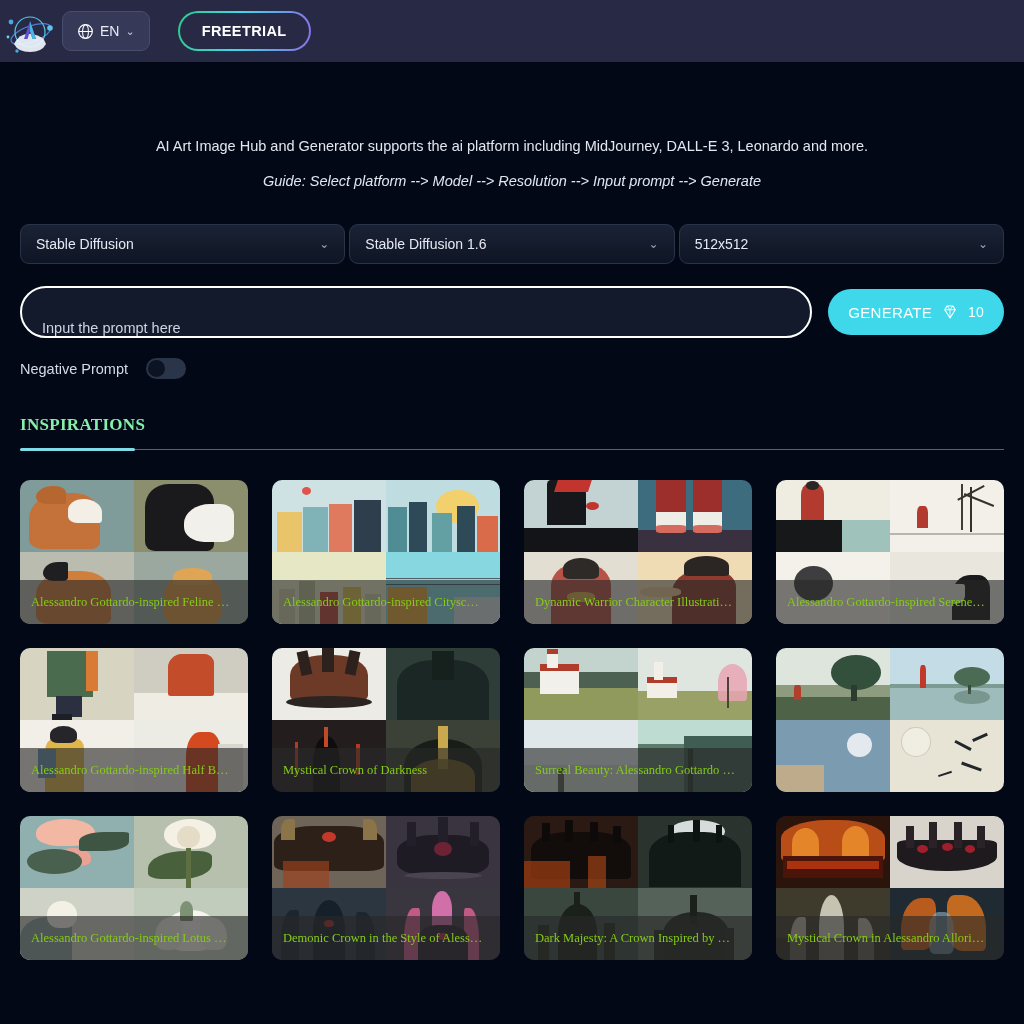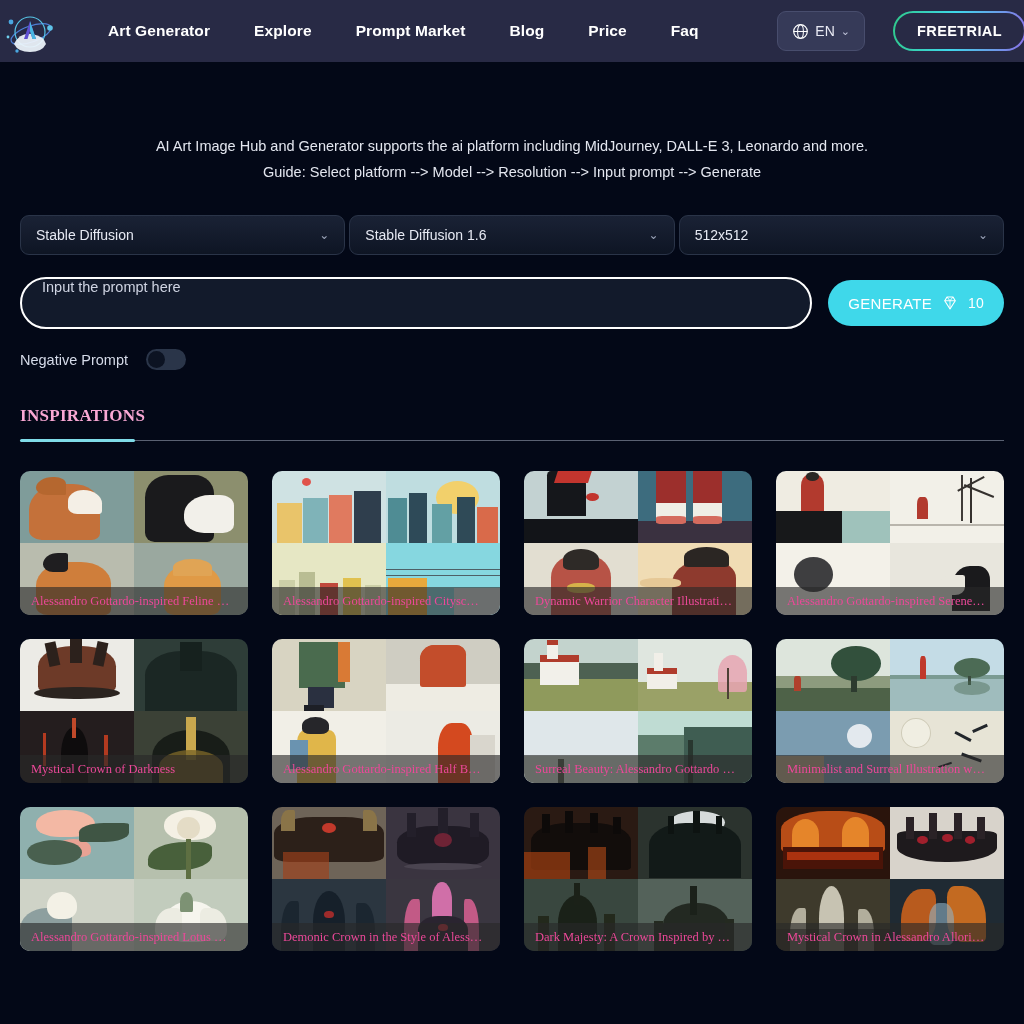--- a/index.html
+++ b/index.html
@@ -89,23 +89,24 @@
     color: #2fd8ee;
     letter-spacing: -.2px;
     line-height: 1.25;
   }
   .hero-sub {
     margin-top: 44px;
     font-size: 14.5px;
     color: #e3e6ef;
   }
   .hero-guide {
-    margin-top: 10px;
+    margin-top: 19px;
     font-size: 14.5px;
     color: #e3e6ef;
+    font-style: italic;
   }
 
   
   .wrap { padding: 0 20px; }
 
   .selects {
     display: flex;
     gap: 4px;
     margin-top: 35px;
   }
@@ -129,21 +130,21 @@
     gap: 16px;
     margin-top: 22px;
   }
   .prompt-box {
     flex: 1 1 auto;
     height: 52px;
     background: #121a2b;
     border: 2px solid #ffffff;
     border-radius: 26px;
     display: flex;
-    align-items: flex-start;
+    align-items: flex-end;
     padding: 0 20px;
     cursor: text;
   }
   .prompt-ph { font-size: 14.5px; color: #cfd4e2; }
 
   .gen-btn {
     width: 176px;
     height: 46px;
     border-radius: 23px;
     background: #3fd8ea;
@@ -178,21 +179,21 @@
     border-radius: 50%;
     background: #0c1322;
   }
 
   
   .tabs { margin-top: 36px; position: relative; }
   .tab-label {
     font-family: "Liberation Serif", serif;
     font-size: 17px;
     font-weight: bold;
-    color: #f9a8d4;
+    color: #86efac;
     letter-spacing: .3px;
     display: inline-block;
     padding-bottom: 14px;
     cursor: pointer;
   }
   .tab-underline-track {
     height: 1px;
     background: #5a6172;
     width: 100%;
     position: relative;
@@ -225,28 +226,28 @@
     position: absolute;
     inset: 0;
     display: grid;
     grid-template-columns: 1fr 1fr;
     grid-template-rows: 1fr 1fr;
   }
   .quad { width: 100%; height: 100%; position: relative; overflow: hidden; }
   .card-caption {
     position: absolute;
     left: 0; right: 0; bottom: 0;
-    height: 28px;
+    height: 44px;
     background: rgba(40,40,40,0.62);
     display: flex;
     align-items: center;
     padding: 0 11px;
     font-family: "Liberation Serif", serif;
     font-size: 12.5px;
-    color: #ec4899;
+    color: #84cc16;
     white-space: nowrap;
     overflow: hidden;
   }
   .ob { position:absolute; }
 </style>
 </head>
 <body>
 
 <div class="header">
   <div class="logo-wrap">
@@ -256,28 +257,20 @@
       <path d="M10 40 q6 -12 18 -10 q12 2 14 10 q-4 8 -16 8 q-12 0 -16 -8z" fill="#eef4fb" opacity="0.93"></path>
       <path d="M20 35 L26 17 L32 35 L28.5 35 L26 27 L23.5 35 Z" fill="#5e4fd0"></path>
       <path d="M26 17 L32 35 L28.5 35 L26 27 Z" fill="#48b6e0"></path>
       <circle cx="7" cy="18" r="2.4" fill="#4aa7e0"></circle>
       <circle cx="46" cy="24" r="2.8" fill="#5ec3e8"></circle>
       <circle cx="13" cy="47" r="1.7" fill="#4aa7e0"></circle>
       <circle cx="4" cy="33" r="1.4" fill="#6fd0ef"></circle>
     </svg>
   </div>
 
-  <div class="nav">
-    <div class="nav-item">Art Generator</div>
-    <div class="nav-item">Explore</div>
-    <div class="nav-item">Prompt Market</div>
-    <div class="nav-item">Blog</div>
-    <div class="nav-item">Price</div>
-    <div class="nav-item">Faq</div>
-  </div>
 
   <div class="lang-box">
     <svg width="17" height="17" viewBox="0 0 20 20">
       <circle cx="10" cy="10" r="8" fill="none" stroke="#ffffff" stroke-width="1.4"></circle>
       <ellipse cx="10" cy="10" rx="3.4" ry="8" fill="none" stroke="#ffffff" stroke-width="1.2"></ellipse>
       <line x1="2" y1="10" x2="18" y2="10" stroke="#ffffff" stroke-width="1.2"></line>
     </svg>
     <span class="lang-label">EN</span>
     <span class="chev-sm">⌄</span>
   </div>
@@ -449,20 +442,47 @@
         <div class="quad" style="background:#e8e6dd">
           <div class="ob" style="left:54%;top:32%;width:34%;height:62%;background:#1a1a1c;border-radius:46% 30% 0 0"></div>
           <div class="ob" style="left:44%;top:44%;width:22%;height:28%;background:#e8e6dd;border-radius:50% 10% 40% 40%"></div>
         </div>
       </div>
       <div class="card-caption">Alessandro Gottardo-inspired Serene…</div>
     </div>
 
     <div class="card">
       <div class="quadgrid">
+        <div class="quad" style="background:#d8d4c2">
+          <div class="ob" style="left:24%;top:4%;width:40%;height:64%;background:#4a6b4e"></div>
+          <div class="ob" style="left:58%;top:4%;width:10%;height:56%;background:#d97a35"></div>
+          <div class="ob" style="left:32%;top:66%;width:22%;height:30%;background:#2a3040"></div>
+          <div class="ob" style="left:28%;top:92%;width:18%;height:8%;background:#1d1f26"></div>
+        </div>
+        <div class="quad" style="background:#cfcdc2">
+          <div class="ob" style="left:30%;top:8%;width:40%;height:66%;background:#c34d2b;border-radius:32% 22% 6% 6%"></div>
+          <div class="ob" style="left:38%;top:72%;width:18%;height:16%;background:#2e2b28"></div>
+          <div class="ob" style="left:0;top:62%;width:100%;height:38%;background:#eeece3"></div>
+          <div class="ob" style="left:30%;top:8%;width:40%;height:58%;background:#c34d2b;border-radius:32% 22% 6% 6%"></div>
+        </div>
+        <div class="quad" style="background:#f1efe7">
+          <div class="ob" style="left:22%;top:26%;width:34%;height:74%;background:#e0b64a;border-radius:22% 18% 0 0"></div>
+          <div class="ob" style="left:26%;top:8%;width:24%;height:24%;background:#26262a;border-radius:50% 50% 30% 30%"></div>
+          <div class="ob" style="left:16%;top:40%;width:16%;height:40%;background:#6a93b0"></div>
+        </div>
+        <div class="quad" style="background:#ecebe4">
+          <div class="ob" style="left:46%;top:16%;width:30%;height:84%;background:#d4491f;border-radius:40% 34% 0 0"></div>
+          <div class="ob" style="left:74%;top:34%;width:22%;height:66%;background:#d9d6cd"></div>
+        </div>
+      </div>
+      <div class="card-caption">Alessandro Gottardo-inspired Half B…</div>
+    </div>
+
+    <div class="card">
+      <div class="quadgrid">
         <div class="quad" style="background:#ecebe6">
           <div class="ob" style="left:16%;top:10%;width:68%;height:64%;background:#6d3a28;border-radius:44% 44% 12% 12%"></div>
           <div class="ob" style="left:24%;top:4%;width:10%;height:34%;background:#2c211c;transform:rotate(-12deg)"></div>
           <div class="ob" style="left:66%;top:4%;width:10%;height:34%;background:#2c211c;transform:rotate(12deg)"></div>
           <div class="ob" style="left:44%;top:0;width:10%;height:34%;background:#2c211c"></div>
           <div class="ob" style="left:12%;top:66%;width:76%;height:18%;background:#2b2420;border-radius:50%"></div>
         </div>
         <div class="quad" style="background:#2e3d38">
           <div class="ob" style="left:10%;top:16%;width:80%;height:84%;background:#1b2724;border-radius:40% 40% 0 0"></div>
           <div class="ob" style="left:40%;top:4%;width:20%;height:40%;background:#16211e"></div>
@@ -473,47 +493,20 @@
           <div class="ob" style="left:74%;top:34%;width:3%;height:42%;background:#b33a20"></div>
           <div class="ob" style="left:46%;top:10%;width:3%;height:28%;background:#c0492a"></div>
         </div>
         <div class="quad" style="background:#3b4136">
           <div class="ob" style="left:16%;top:26%;width:68%;height:74%;background:#181d18;border-radius:50% 50% 0 0"></div>
           <div class="ob" style="left:46%;top:8%;width:8%;height:60%;background:#c9a84e"></div>
           <div class="ob" style="left:22%;top:54%;width:56%;height:46%;background:#7a6528;border-radius:50% 50% 0 0;opacity:.8"></div>
         </div>
       </div>
       <div class="card-caption">Mystical Crown of Darkness</div>
-    </div>
-
-    <div class="card">
-      <div class="quadgrid">
-        <div class="quad" style="background:#d8d4c2">
-          <div class="ob" style="left:24%;top:4%;width:40%;height:64%;background:#4a6b4e"></div>
-          <div class="ob" style="left:58%;top:4%;width:10%;height:56%;background:#d97a35"></div>
-          <div class="ob" style="left:32%;top:66%;width:22%;height:30%;background:#2a3040"></div>
-          <div class="ob" style="left:28%;top:92%;width:18%;height:8%;background:#1d1f26"></div>
-        </div>
-        <div class="quad" style="background:#cfcdc2">
-          <div class="ob" style="left:30%;top:8%;width:40%;height:66%;background:#c34d2b;border-radius:32% 22% 6% 6%"></div>
-          <div class="ob" style="left:38%;top:72%;width:18%;height:16%;background:#2e2b28"></div>
-          <div class="ob" style="left:0;top:62%;width:100%;height:38%;background:#eeece3"></div>
-          <div class="ob" style="left:30%;top:8%;width:40%;height:58%;background:#c34d2b;border-radius:32% 22% 6% 6%"></div>
-        </div>
-        <div class="quad" style="background:#f1efe7">
-          <div class="ob" style="left:22%;top:26%;width:34%;height:74%;background:#e0b64a;border-radius:22% 18% 0 0"></div>
-          <div class="ob" style="left:26%;top:8%;width:24%;height:24%;background:#26262a;border-radius:50% 50% 30% 30%"></div>
-          <div class="ob" style="left:16%;top:40%;width:16%;height:40%;background:#6a93b0"></div>
-        </div>
-        <div class="quad" style="background:#ecebe4">
-          <div class="ob" style="left:46%;top:16%;width:30%;height:84%;background:#d4491f;border-radius:40% 34% 0 0"></div>
-          <div class="ob" style="left:74%;top:34%;width:22%;height:66%;background:#d9d6cd"></div>
-        </div>
-      </div>
-      <div class="card-caption">Alessandro Gottardo-inspired Half B…</div>
     </div>
 
     <div class="card">
       <div class="quadgrid">
         <div class="quad" style="background:#c3d3cd">
           <div class="ob" style="left:0;top:34%;width:100%;height:26%;background:#4d6152"></div>
           <div class="ob" style="left:0;top:56%;width:100%;height:44%;background:#8f9a5c"></div>
           <div class="ob" style="left:14%;top:22%;width:34%;height:42%;background:#f2f0ea"></div>
           <div class="ob" style="left:14%;top:22%;width:34%;height:10%;background:#b03c2c"></div>
           <div class="ob" style="left:20%;top:6%;width:10%;height:22%;background:#f2f0ea"></div>
@@ -562,21 +555,20 @@
           <div class="ob" style="left:62%;top:18%;width:22%;height:34%;background:#e3e9ee;border-radius:50%"></div>
         </div>
         <div class="quad" style="background:#e7e4d6">
           <div class="ob" style="left:10%;top:10%;width:26%;height:42%;background:#f0eee2;border-radius:50%;border:1px solid #cfcbb8"></div>
           <div class="ob" style="left:56%;top:34%;width:16%;height:3px;background:#22262b;transform:rotate(28deg)"></div>
           <div class="ob" style="left:72%;top:22%;width:14%;height:3px;background:#22262b;transform:rotate(-24deg)"></div>
           <div class="ob" style="left:62%;top:62%;width:18%;height:3px;background:#22262b;transform:rotate(20deg)"></div>
           <div class="ob" style="left:42%;top:74%;width:12%;height:2px;background:#22262b;transform:rotate(-18deg)"></div>
         </div>
       </div>
-      <div class="card-caption">Minimalist and Surreal Illustration w…</div>
     </div>
 
     <div class="card">
       <div class="quadgrid">
         <div class="quad" style="background:#8fb0ae">
           <div class="ob" style="left:14%;top:4%;width:52%;height:38%;background:#f3b8a4;border-radius:50% 50% 40% 40%"></div>
           <div class="ob" style="left:32%;top:44%;width:30%;height:26%;background:#e9a294;border-radius:50% 50% 30% 30%"></div>
           <div class="ob" style="left:6%;top:46%;width:48%;height:34%;background:#49604f;border-radius:50%"></div>
           <div class="ob" style="left:52%;top:22%;width:44%;height:26%;background:#3f5544;border-radius:50% 10% 50% 10%"></div>
         </div>

